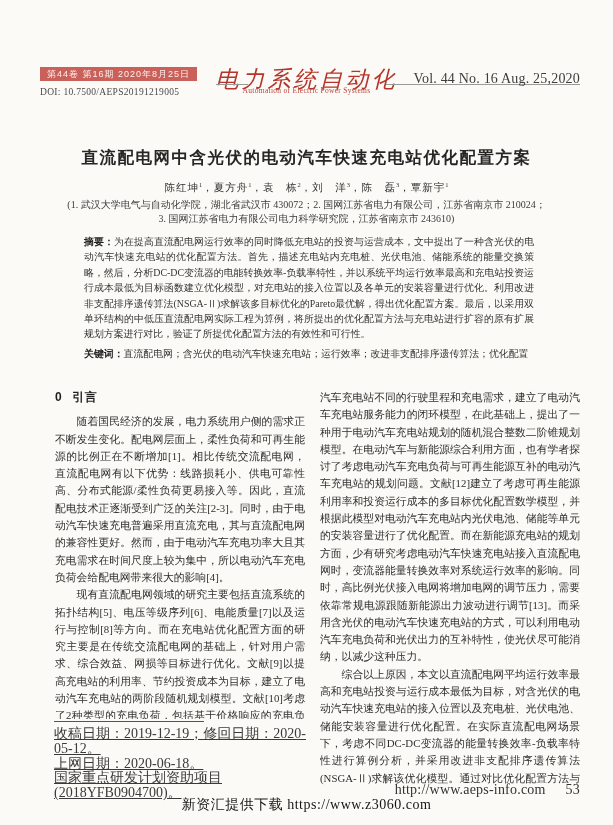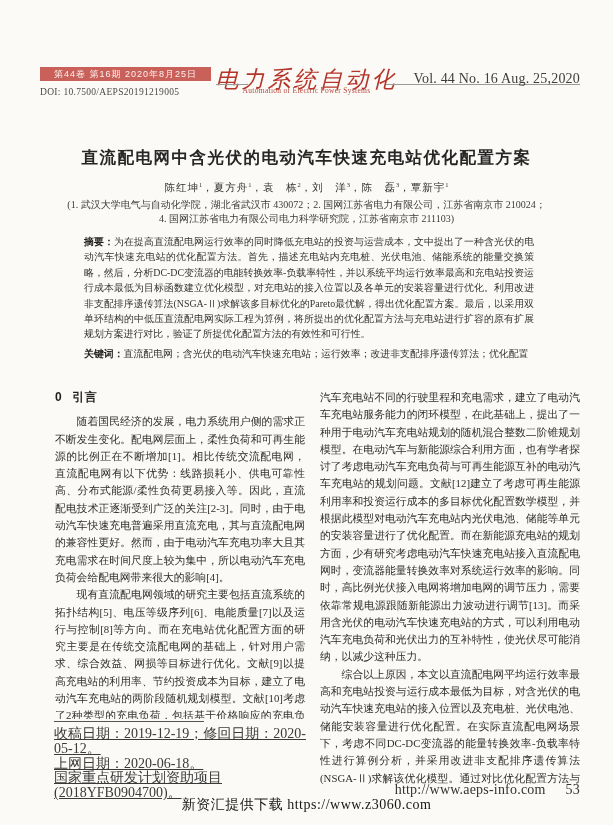--- a/index.html
+++ b/index.html
@@ -10,21 +10,21 @@
     margin: 0 auto;
     background: #fbfaf6;
     font-family: "Liberation Serif", serif;
     color: #2e2e2e;
     overflow: hidden;
   }
   
   .issue-banner {
     position: absolute; left: 40px; top: 67px;
     background: #c9615a; color: #fdf0ee;
-    font-size: 9px; line-height: 14px; padding: 0 14px;
+    font-size: 9px; line-height: 14px; padding: 0 7px;
     letter-spacing: 1px;
     font-family: "Liberation Sans", sans-serif;
   }
   .doi-text {
     position: absolute; left: 40px; top: 87px;
     font-size: 9.5px; color: #4a4a4a; letter-spacing: 0.3px;
   }
   .logo-cn {
     position: absolute; left: 0; right: 0; top: 64px;
     text-align: center;
@@ -117,21 +117,21 @@
   <div class="hrule hrule-right"></div>
   <div class="issue-en">Vol. 44 No. 16 Aug. 25,2020</div>
 
   <div class="article-title">直流配电网中含光伏的电动汽车快速充电站优化配置方案</div>
 
   <div class="author-line">
     <span><span>陈红坤</span><sup>1</sup><span>，</span></span><span><span>夏方舟</span><sup>1</sup><span>，</span></span><span><span>袁　栋</span><sup>2</sup><span>，</span></span><span><span>刘　洋</span><sup>3</sup><span>，</span></span><span><span>陈　磊</span><sup>3</sup><span>，</span></span><span><span>覃新宇</span><sup>1</sup><span></span></span>
   </div>
 
   <div class="affil affil-1">(1. 武汉大学电气与自动化学院，湖北省武汉市 430072；2. 国网江苏省电力有限公司，江苏省南京市 210024；</div>
-  <div class="affil affil-2">4. 国网江苏省电力有限公司电力科学研究院，江苏省南京市 211103)</div>
+  <div class="affil affil-2">3. 国网江苏省电力有限公司电力科学研究院，江苏省南京市 243610)</div>
 
   <div class="abstract-block">
     <p><span class="block-label">摘要：</span><span>为在提高直流配电网运行效率的同时降低充电站的投资与运营成本，文中提出了一种含光伏的电动汽车快速充电站的优化配置方法。首先，描述充电站内充电桩、光伏电池、储能系统的能量交换策略，然后，分析DC-DC变流器的电能转换效率-负载率特性，并以系统平均运行效率最高和充电站投资运行成本最低为目标函数建立优化模型，对充电站的接入位置以及各单元的安装容量进行优化。利用改进非支配排序遗传算法(NSGA-Ⅱ)求解该多目标优化的Pareto最优解，得出优化配置方案。最后，以采用双单环结构的中低压直流配电网实际工程为算例，将所提出的优化配置方法与充电站进行扩容的原有扩展规划方案进行对比，验证了所提优化配置方法的有效性和可行性。</span></p>
     <p class="keywords-para"><span class="block-label">关键词：</span><span>直流配电网；含光伏的电动汽车快速充电站；运行效率；改进非支配排序遗传算法；优化配置</span></p>
   </div>
 
   <div class="col col-left">
     <div class="section-heading">
       <span class="sec-num">0</span><span>引言</span>
     </div>

